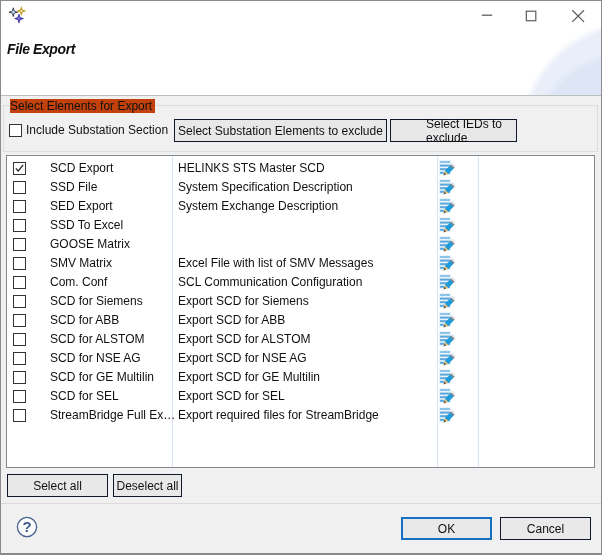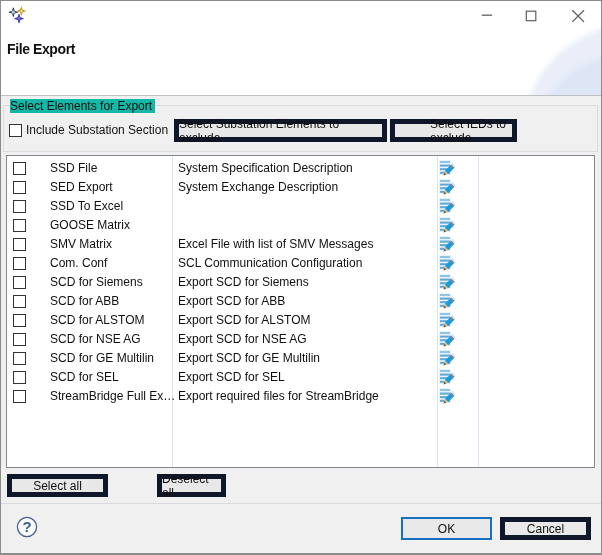--- a/index.html
+++ b/index.html
@@ -6,44 +6,44 @@
   body{width:602px;height:555px;position:relative;overflow:hidden;
        font-family:"Liberation Sans",sans-serif;font-size:12px;color:#101010;
        background:#f0f0f0;}
   .abs{position:absolute;}
   
   #header{left:0;top:0;width:602px;height:95px;background:
      radial-gradient(circle at 620px 140px, #dee6f6 0 80px, rgba(222,230,246,0) 88px),
      radial-gradient(circle at 638px 140px, #e9eef9 0 113px, rgba(233,238,249,0) 121px),
      #ffffff;
      border-bottom:1px solid #bfbfbf;}
-  #title{left:7px;top:42px;font-size:14px;font-weight:bold;line-height:14px;letter-spacing:-0.4px;}
+  #title{left:7px;top:42px;font-size:14px;font-weight:bold;line-height:14px;letter-spacing:-0.4px;font-style:italic;}
   
   #winborder{left:0;top:0;width:600px;height:552px;border:1px solid #8b8b8b;border-bottom:2px solid #8b8b8b;pointer-events:none;z-index:50;}
   
   .capbtn{stroke:#5f5f5f;fill:none;}
   
   #grp{left:3px;top:105px;width:593px;height:45px;border:1px solid #dcdcdc;}
-  #grplabel{left:10px;top:99px;background:#14b8a6;padding:0 3px 0 0;line-height:14px;}
+  #grplabel{left:10px;top:99px;background:#c2410c;padding:0 3px 0 0;line-height:14px;}
   #cb1{left:9px;top:124px;width:11px;height:11px;background:#fff;border:1px solid #333;}
   #cb1lab{left:26px;top:124px;line-height:13px;}
-  .btn{display:flex;align-items:center;justify-content:center;background:#e8e8e8;border:5px solid #0f172a;box-sizing:border-box;}
+  .btn{display:flex;align-items:center;justify-content:center;background:#e8e8e8;border:1px solid #0f172a;box-sizing:border-box;}
   #btn1{left:174px;top:119px;width:213px;height:23px;}
   #btn2{left:390px;top:119px;width:127px;height:23px;padding-left:35px;}
   
   #table{left:6px;top:155px;width:589px;height:313px;background:#fff;border:1px solid #828790;box-sizing:border-box;}
   .grid{position:absolute;top:0;width:1px;height:311px;background:#d8e4f2;}
   .row{position:relative;height:19px;}
   .row .cb{position:absolute;left:6px;top:3.5px;width:11px;height:11px;background:#fff;border:1px solid #333;}
   .row .n{position:absolute;left:43px;top:1px;line-height:19px;white-space:nowrap;}
   .row .d{position:absolute;left:171px;top:1px;line-height:19px;white-space:nowrap;}
   .row svg.ic{position:absolute;left:432px;top:2px;}
   
   #selall{left:7px;top:474px;width:101px;height:23px;}
-  #desall{left:113px;top:474px;width:69px;height:23px;margin-left:44px;}
+  #desall{left:113px;top:474px;width:69px;height:23px;}
   #sep2{left:0px;top:503px;width:602px;height:1px;background:#dadada;}
   #ok{left:401px;top:517px;width:91px;height:23px;background:#e9e9e9;border:2px solid #176fc1;}
   #cancel{left:500px;top:517px;width:91px;height:23px;background:#e9e9e9;}
 </style>
 </head>
 <body>
 <svg width="0" height="0" style="position:absolute">
  <defs>
   <g id="editic">
     <rect x="0" y="0" width="12" height="15" fill="#e9f3fb"></rect>
@@ -88,20 +88,30 @@
 <div class="abs" id="cb1lab">Include Substation Section</div>
 <div class="abs btn" id="btn1">Select Substation Elements to exclude</div>
 <div class="abs btn" id="btn2">Select IEDs to exclude</div>
 
 <div class="abs" id="table">
   <div class="grid" style="left:165px"></div>
   <div class="grid" style="left:430px"></div>
   <div class="grid" style="left:471px"></div>
   <div id="rows" style="padding-top:2px">
     <div class="row">
+        <span class="cb"><svg width="11" height="11" viewBox="0 0 11 11">
+            <path d="M1.8 5.4 L4.2 8 L9.2 1.8" stroke="#222" stroke-width="1.2" fill="none"></path>
+          </svg></span>
+        <span class="n">SCD Export</span>
+        <span class="d">HELINKS STS Master SCD</span>
+        <svg class="ic" width="16" height="16" viewBox="0 0 16 16">
+          <use href="#editic"></use>
+        </svg>
+      </div>
+    <div class="row">
         <span class="cb"></span>
         <span class="n">SSD File</span>
         <span class="d">System Specification Description</span>
         <svg class="ic" width="16" height="16" viewBox="0 0 16 16">
           <use href="#editic"></use>
         </svg>
       </div>
     <div class="row">
         <span class="cb"></span>
         <span class="n">SED Export</span>

